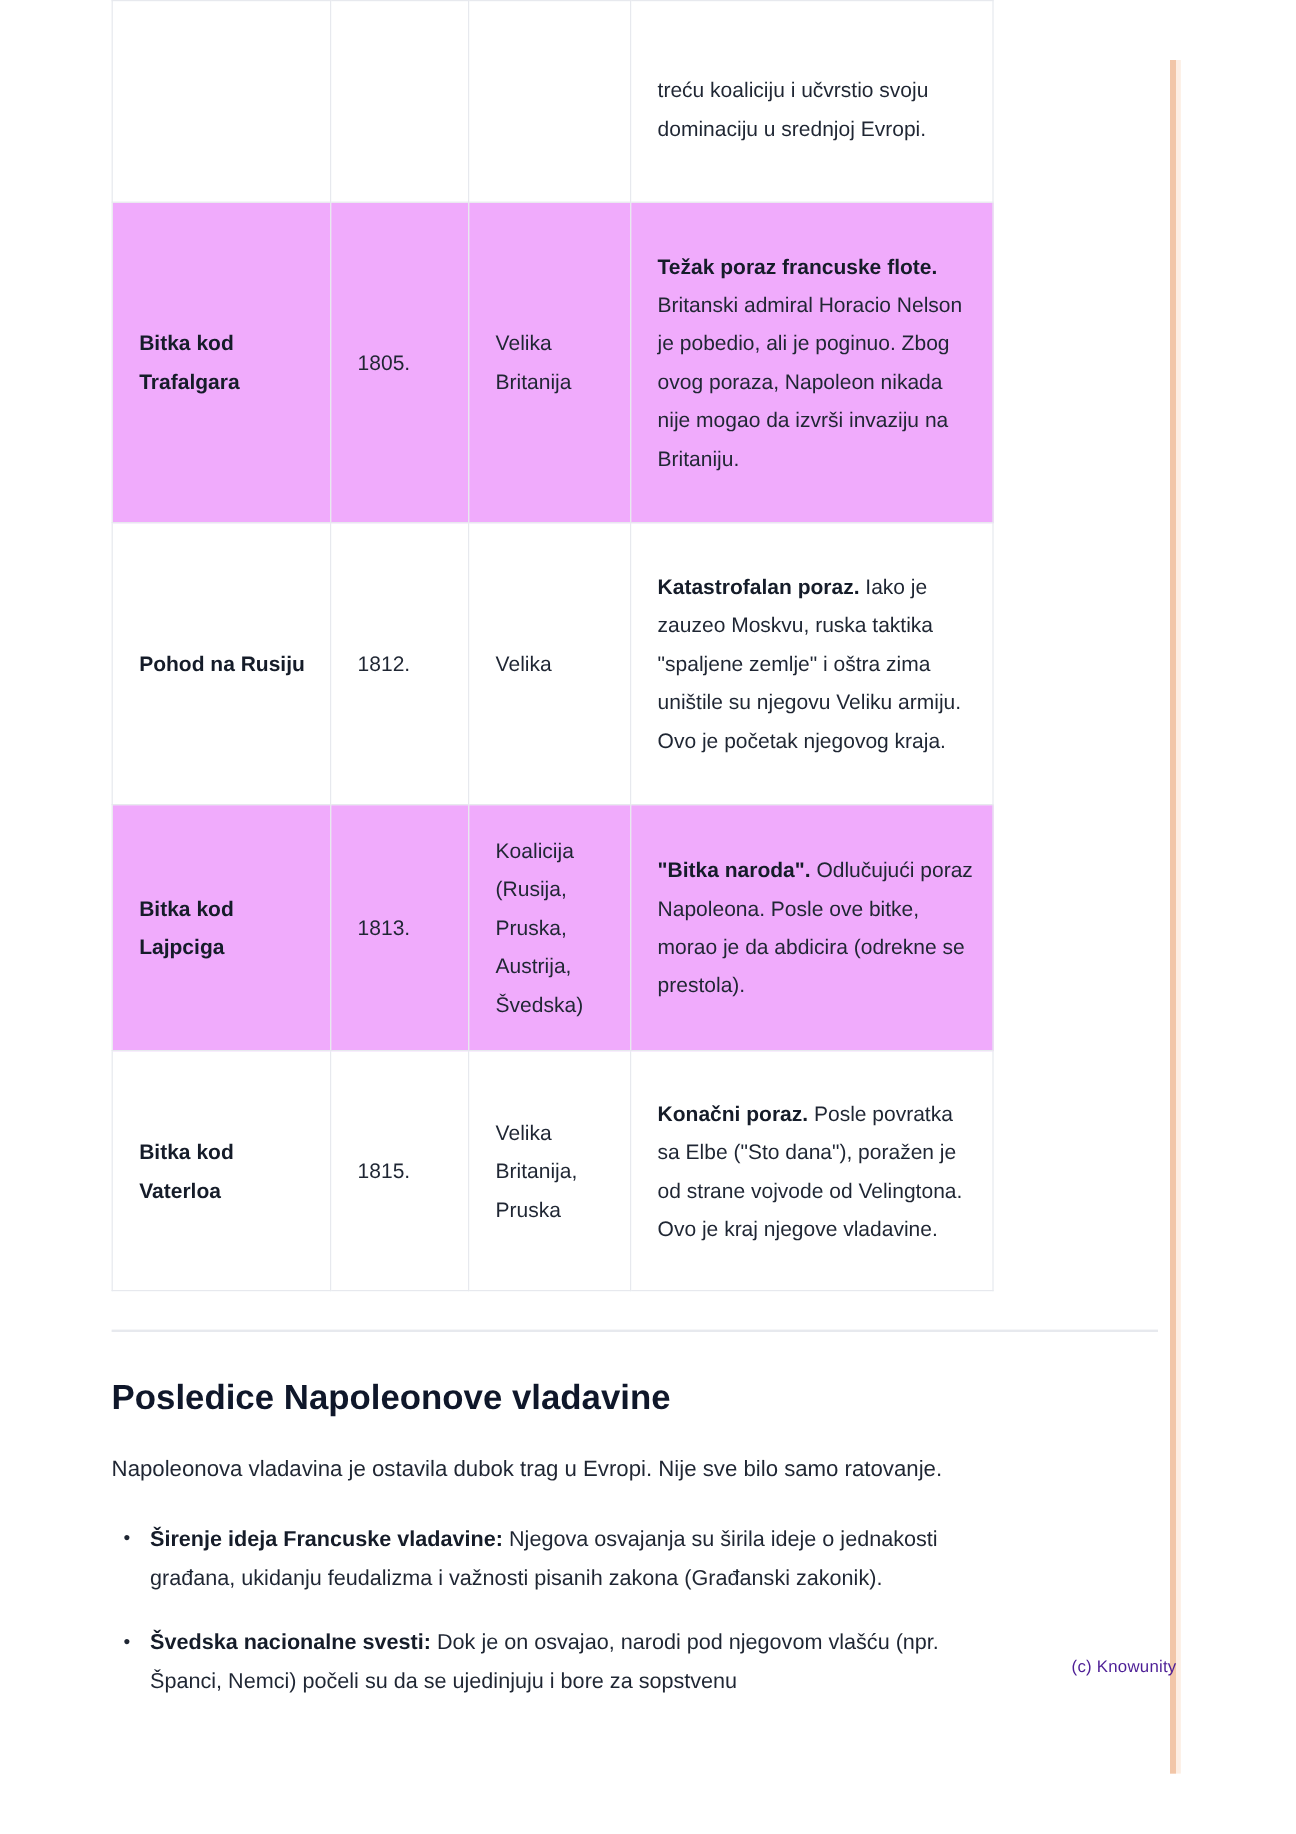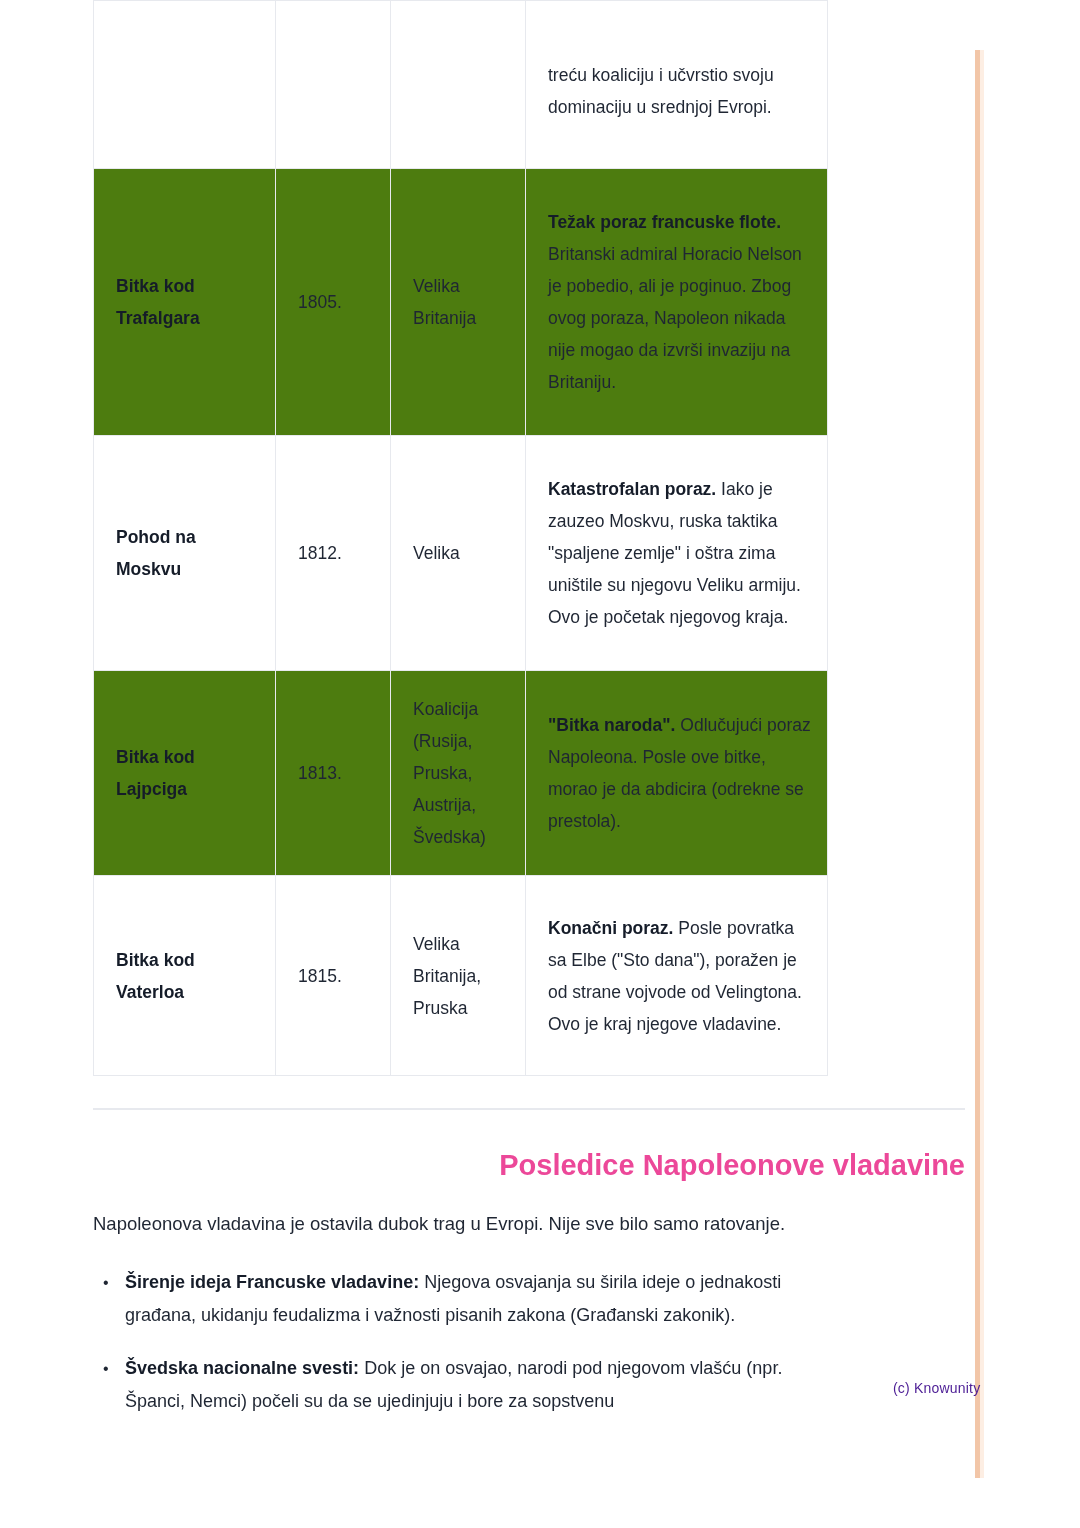--- a/index.html
+++ b/index.html
@@ -37,37 +37,36 @@
     table-layout:fixed;
     font-size:17.5px;
     line-height:32px;
   }
   table.battles td{
     border:1px solid #E7E9EE;
     vertical-align:middle;
     padding:18px 10px 18px 22px;
     box-sizing:border-box;
   }
-  table.battles tr.alt td{background:#4d7c0f;}
+  table.battles tr.alt td{background:#f0abfc;}
   td.name{font-weight:bold;color:#151C29;}
   td.desc{padding-right:6px;}
   .b{font-weight:bold;color:#151C29;}
   tr.cut td.desc{padding-top:30px;}
   .divider{
     width:872px;height:2px;
     background:#E7E9EE;
     border:none;margin:32px 0 0 0;
   }
   h2.section-title{
     margin:38px 0 0 0;
     font-size:29px;
     line-height:34px;
     font-weight:bold;
-    color:#ec4899;
-    text-align:right;
+    color:#0f172a;
   }
   p.intro{
     margin:26px 0 0 0;
     width:734px;
     font-size:18.5px;
     line-height:32px;
     text-align:justify;
   }
   ul.consequences{
     margin:26px 0 0 0;
@@ -127,21 +126,21 @@
         <tr class="alt" style="height:267px">
           <td class="name">Bitka kod Trafalgara</td>
           <td class="year">1805.</td>
           <td class="opp">Velika Britanija</td>
           <td class="desc">
             <span class="b">Težak poraz francuske flote.</span>
             <span>Britanski admiral Horacio Nelson je pobedio, ali je poginuo. Zbog ovog poraza, Napoleon nikada nije mogao da izvrši invaziju na Britaniju.</span>
           </td>
         </tr>
         <tr style="height:235px">
-          <td class="name">Pohod na Moskvu</td>
+          <td class="name">Pohod na Rusiju</td>
           <td class="year">1812.</td>
           <td class="opp">Velika</td>
           <td class="desc">
             <span class="b">Katastrofalan poraz.</span>
             <span>Iako je zauzeo Moskvu, ruska taktika "spaljene zemlje" i oštra zima uništile su njegovu Veliku armiju. Ovo je početak njegovog kraja.</span>
           </td>
         </tr>
         <tr class="alt" style="height:205px">
           <td class="name">Bitka kod Lajpciga</td>
           <td class="year">1813.</td>

